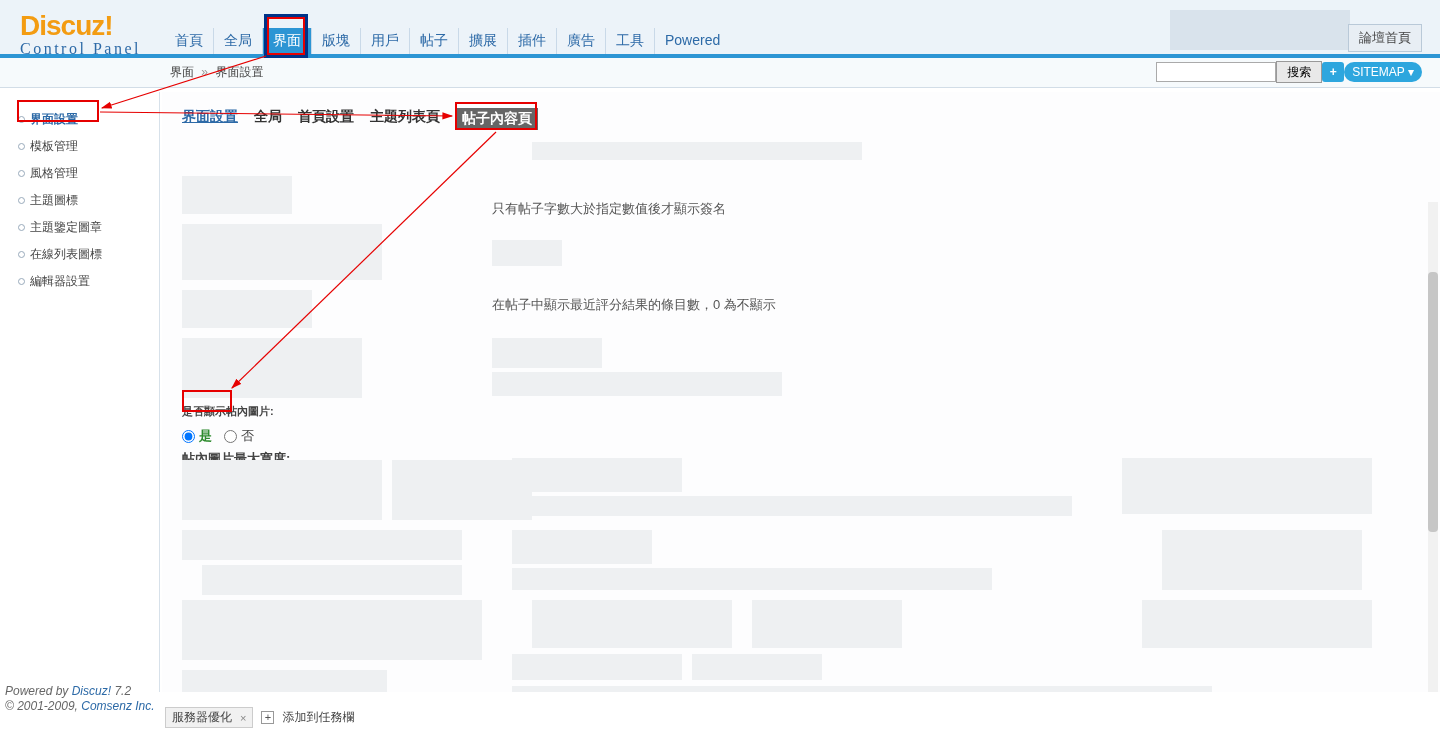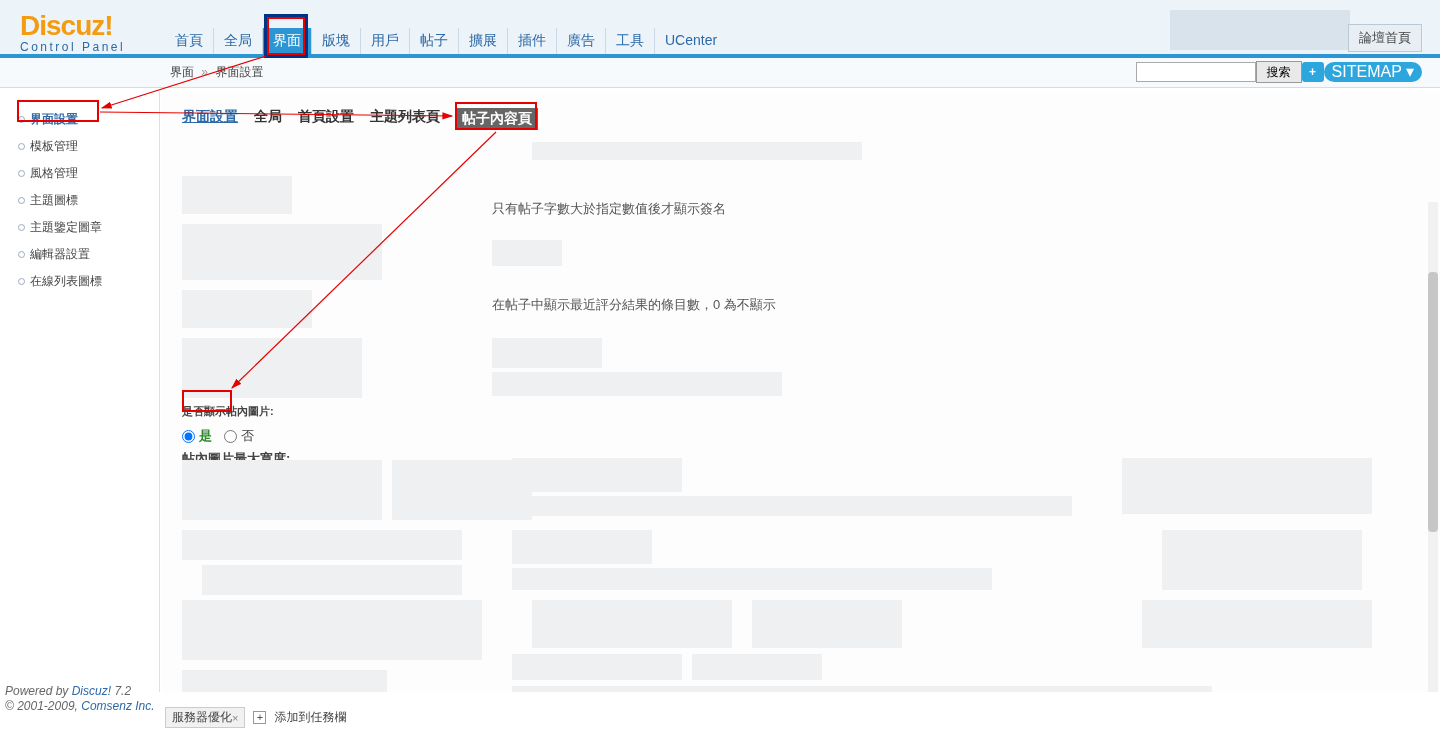--- a/index.html
+++ b/index.html
@@ -3,36 +3,36 @@
 <meta charset="utf-8">
 <style>
   * { box-sizing: border-box; margin: 0; padding: 0; }
   html, body { width: 1440px; height: 731px; font-family: "Microsoft JhengHei", Arial, sans-serif; font-size: 12px; color: #444; background: #fff; overflow: hidden; }
   a { text-decoration: none; color: #2d6aa7; }
 
   
   .topbar        { position: relative; height: 58px; background: #ecf3f9; border-bottom: 4px solid #2c95d4; }
   .logo          { position: absolute; left: 20px; top: 10px; width: 140px; }
   .logo .brand   { font-size: 28px; font-weight: bold; color: #f39c12; letter-spacing: -1px; }
-  .logo .sub     { font-size: 12px; color: #2d6aa7; margin-top: -2px; letter-spacing: 2.5px; }
+  .logo .sub     { font-size: 16px; color: #2d6aa7; margin-top: -2px; letter-spacing: 2.5px; font-family: Liberation Serif, serif; }
   .navmenu       { position: absolute; left: 165px; top: 28px; display: flex; gap: 0; }
   .navmenu .mi   { padding: 4px 10px; font-size: 14px; font-weight: normal; color: #2d6aa7; border-right: 1px solid #c9d9e8; cursor: pointer; }
   .navmenu .mi:last-child { border-right: none; }
   .navmenu .mi.active { background: #2c95d4; color: #fff; }
   .forum-home    { position: absolute; right: 18px; top: 24px; background: #e8eef4; border: 1px solid #b9c9d8; padding: 4px 10px; font-size: 13px; cursor: pointer; }
   .topshade      { position: absolute; right: 90px; top: 10px; width: 180px; height: 40px; background: #d9e3ec; }
 
   
   .crumbrow      { position: relative; height: 30px; background: #f6fafc; border-bottom: 1px solid #d2dde7; padding-left: 170px; padding-top: 6px; font-size: 12px; }
   .crumbrow .sep { margin: 0 4px; color: #999; }
   .searchbox     { position: absolute; right: 18px; top: 3px; display: flex; align-items: center; }
   .searchbox input.txt { width: 120px; height: 20px; border: 1px solid #aaa; }
   .searchbox .btn      { height: 22px; padding: 0 10px; border: 1px solid #999; background: #e9e9e9; font-size: 12px; cursor: pointer; }
   .plusbtn       { width: 22px; height: 20px; background: #2da6de; color: #fff; font-weight: bold; text-align: center; line-height: 20px; border-radius: 3px; cursor: pointer; }
-  .sitemapbtn    { height: 20px; padding: 0 8px; background: #2da6de; color: #fff; font-size: 16px; border-radius: 10px; line-height: 20px; cursor: pointer; }
+  .sitemapbtn    { height: 20px; padding: 0 8px; background: #2da6de; color: #fff; font-size: 12px; border-radius: 10px; line-height: 20px; cursor: pointer; }
 
   
   .sidebar       { position: absolute; left: 0; top: 92px; width: 160px; height: 600px; background: #fff; border-right: 1px solid #d7e1ea; padding-top: 14px; }
   .sidebar ul    { list-style: none; }
   .sidebar li    { padding: 5px 0 5px 30px; font-size: 12px; position: relative; cursor: pointer; }
   .sidebar li:before { content: ""; position: absolute; left: 18px; top: 10px; width: 5px; height: 5px; border: 1px solid #9ab; border-radius: 50%; }
   .sidebar li.active { color: #2d6aa7; font-weight: bold; }
 
   
   .content       { position: absolute; left: 162px; top: 92px; right: 0; height: 600px; background: #fdfdfe; overflow: hidden; }
@@ -50,21 +50,21 @@
   .radio-row .opts       { margin-top: 8px; display: flex; align-items: center; gap: 12px; }
   .radio-row .opts label { display: flex; align-items: center; gap: 4px; cursor: pointer; font-size: 13px; }
   .radio-row .yes-text   { color: #2e8b2e; font-weight: bold; }
 
   .truncline     { position: absolute; left: 20px; top: 310px; font-size: 13px; font-weight: bold; color: #444; text-decoration: underline; }
 
   
   .footer        { position: absolute; left: 5px; bottom: 17px; font-size: 12px; color: #666; line-height: 15px; font-style: italic; }
   .footer a      { color: #2d6aa7; }
   .taskbar       { position: absolute; left: 165px; bottom: 3px; display: flex; align-items: center; gap: 8px; font-size: 12px; }
-  .taskbar .tag  { background: #f1f1f1; border: 1px solid #ccc; padding: 1px 6px; display: flex; align-items: center; gap: 0; }
+  .taskbar .tag  { background: #f1f1f1; border: 1px solid #ccc; padding: 1px 6px; display: flex; align-items: center; gap: 8px; }
   .taskbar .x    { color: #888; cursor: pointer; font-size: 11px; }
   .taskbar .plus { width: 13px; height: 13px; border: 1px solid #999; text-align: center; line-height: 11px; font-size: 11px; color: #555; }
 
   
   .anno          { position: absolute; pointer-events: none; }
   .redbox        { border: 2px solid #e60000; }
   .bluebox       { border: 3px solid #003388; }
   svg.arrows     { position: absolute; left: 0; top: 0; width: 1440px; height: 731px; pointer-events: none; }
 
   
@@ -84,21 +84,21 @@
     <div class="mi">首頁</div>
     <div class="mi">全局</div>
     <div class="mi active">界面</div>
     <div class="mi">版塊</div>
     <div class="mi">用戶</div>
     <div class="mi">帖子</div>
     <div class="mi">擴展</div>
     <div class="mi">插件</div>
     <div class="mi">廣告</div>
     <div class="mi">工具</div>
-    <div class="mi">UCenter</div>
+    <div class="mi">Powered</div>
   </div>
 
   <div class="topshade"></div>
   <div class="forum-home">論壇首頁</div>
 </div>
 
 <div class="crumbrow">
   <span>界面</span>
   <span class="sep">»</span>
   <span>界面設置</span>
@@ -111,22 +111,22 @@
   </div>
 </div>
 
 <div class="sidebar">
   <ul>
     <li class="active">界面設置</li>
     <li>模板管理</li>
     <li>風格管理</li>
     <li>主題圖標</li>
     <li>主題鑒定圖章</li>
+    <li>在線列表圖標</li>
     <li>編輯器設置</li>
-    <li>在線列表圖標</li>
   </ul>
 </div>
 
 <div class="content">
 
   <div class="tabs">
     <span class="tab link">界面設置</span>
     <span class="tab">全局</span>
     <span class="tab">首頁設置</span>
     <span class="tab">主題列表頁</span>

